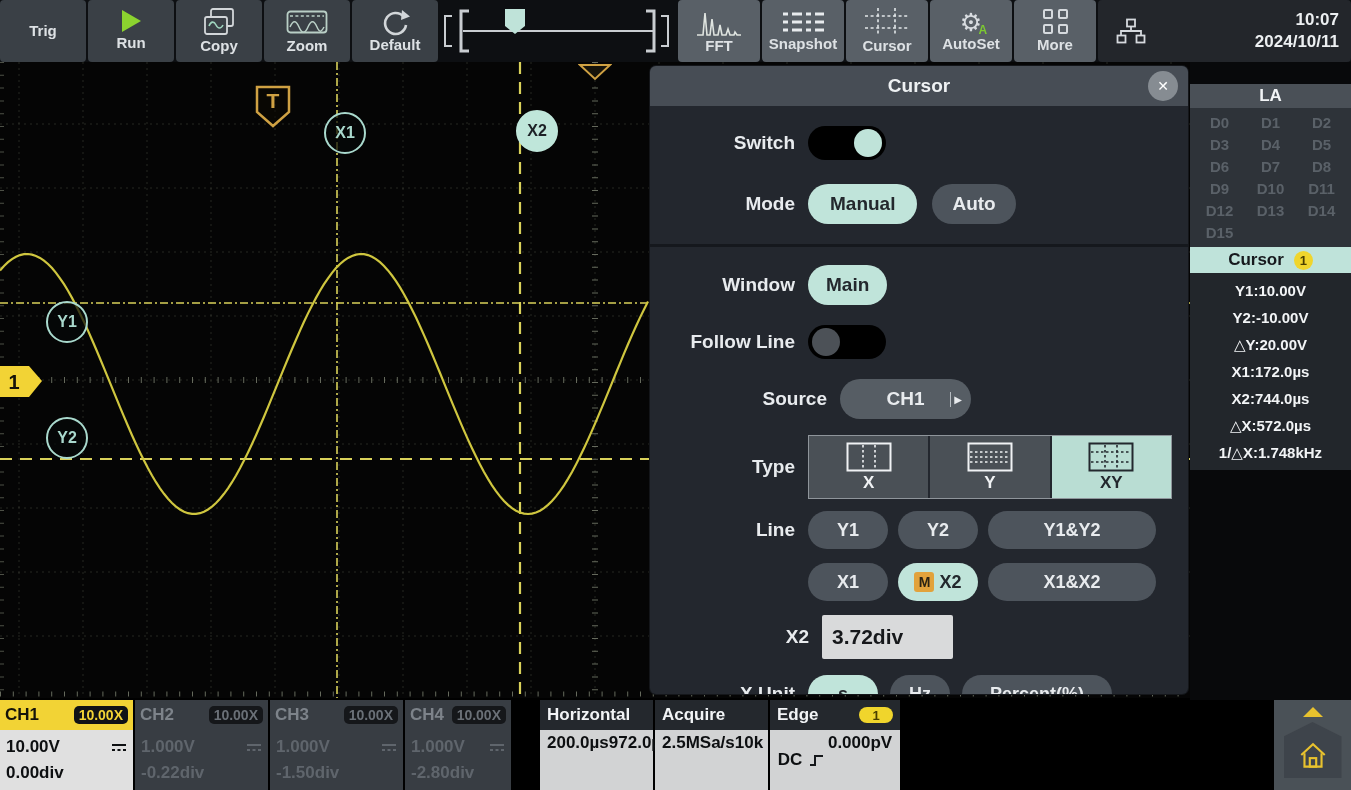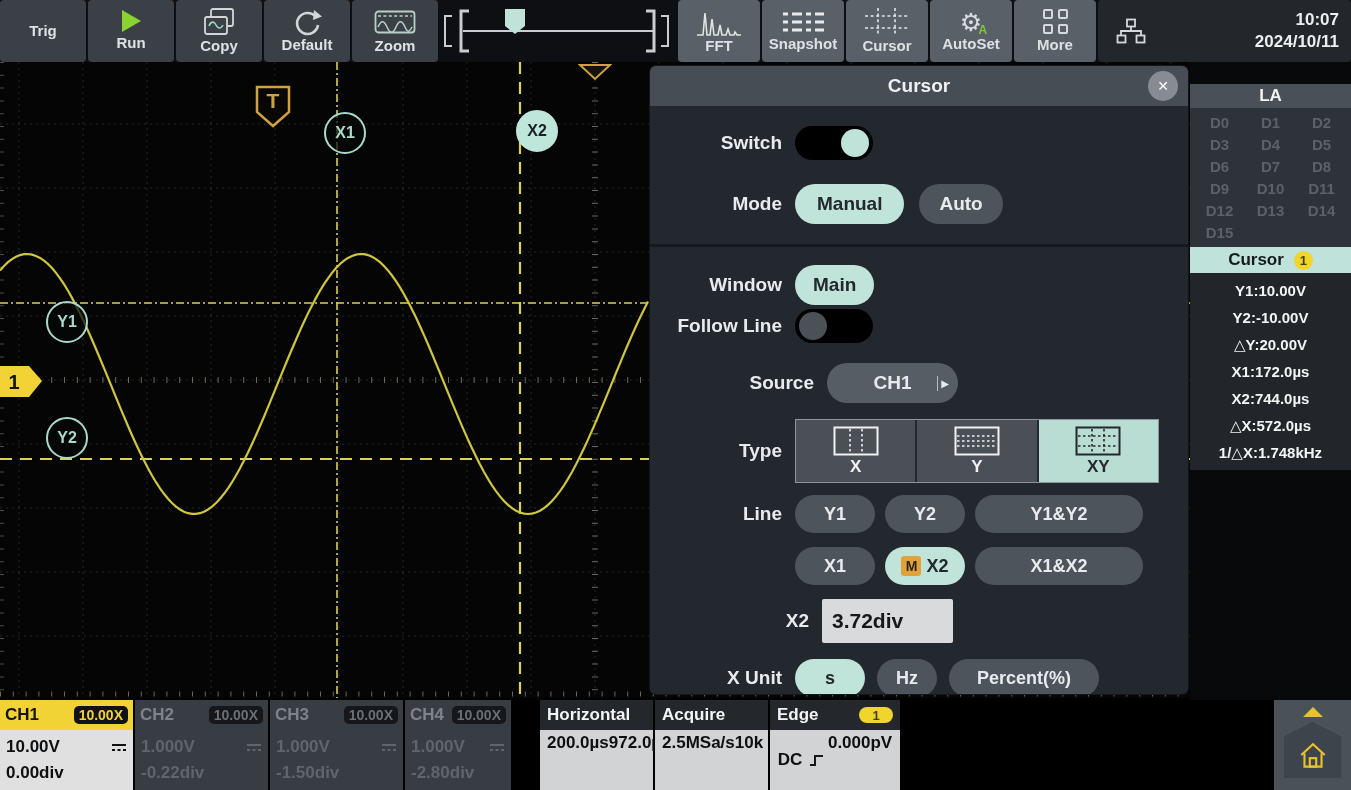--- a/index.html
+++ b/index.html
@@ -27,21 +27,21 @@
   .marker-circle.filled{background:#bfe6da;color:#1c2126;border-color:#bfe6da;}
 
   
   .dialog{position:absolute;left:650px;top:66px;width:538px;height:628px;background:#23272e;border-radius:6px;
         overflow:hidden;z-index:5;box-shadow:0 0 0 1px #14161a;}
   .dtitle{height:40px;background:#474d55;display:flex;align-items:center;justify-content:center;
         color:#eef1f3;font-size:19px;font-weight:bold;position:relative;}
   .dclose{position:absolute;right:10px;top:5px;width:30px;height:30px;border-radius:50%;background:#868c92;
         color:#fff;display:flex;align-items:center;justify-content:center;font-size:14px;font-weight:bold;cursor:pointer;}
   .drow{display:flex;align-items:center;}
-  .dlabel{width:145px;text-align:right;padding-right:13px;color:#e8ebee;font-size:19px;font-weight:bold;flex:none;box-sizing:border-box;}
+  .dlabel{width:158px;text-align:right;padding-right:13px;color:#e8ebee;font-size:19px;font-weight:bold;flex:none;box-sizing:border-box;}
   .pill{height:38px;border-radius:19px;background:#4d545c;color:#e8ebee;font-size:18px;font-weight:bold;
         display:flex;align-items:center;justify-content:center;box-sizing:border-box;flex:none;}
   .pill.sel{background:#c0e4da;color:#23282d;}
   .pill.big{height:40px;border-radius:20px;font-size:19px;}
   .toggle{width:78px;height:34px;border-radius:17px;background:#000;position:relative;flex:none;}
   .toggle .knob{position:absolute;top:3px;width:28px;height:28px;border-radius:50%;}
   .toggle.on .knob{right:4px;background:#bfe3d9;}
   .toggle.off .knob{left:4px;background:#4c5157;}
   .divider{height:3px;background:#15181d;margin-top:20px;}
   .seg{display:flex;border:1px solid #8f959b;width:362px;height:62px;flex:none;}
@@ -120,33 +120,33 @@
   </div>
   <div class="tbtn w86">
     <svg width="34" height="30" viewBox="0 0 34 30" fill="none">
       <rect x="9" y="2" width="22" height="17" rx="2" stroke="#d2d6d9" stroke-width="1.8"></rect>
       <rect x="3" y="10" width="22" height="17" rx="2" fill="#3a4046" stroke="#d2d6d9" stroke-width="1.8"></rect>
       <path d="M7,19 C9,14 12,14 14,18 S19,22 21,18" stroke="#9fd4be" stroke-width="1.6"></path>
     </svg>
     <span class="lbl">Copy</span>
   </div>
   <div class="tbtn w86">
-    <svg width="30" height="28" viewBox="0 0 30 28" fill="none">
-      <path d="M23.5,8.5 A10.5,10.5 0 1 0 26,17" stroke="#d2d6d9" stroke-width="2.6"></path>
-      <polygon points="22,2 30,8.5 21,12" fill="#d2d6d9"></polygon>
-    </svg>
-    <span class="lbl">Default</span>
-  </div>
-  <div class="tbtn w86">
     <svg width="42" height="30" viewBox="0 0 42 30" fill="none">
       <rect x="1.5" y="4.5" width="39" height="21" rx="3" stroke="#b9cfc6" stroke-width="1.8"></rect>
       <path d="M4,9 H38" stroke="#b9cfc6" stroke-width="1.3" stroke-dasharray="3 2.4"></path>
       <path d="M4,20 C7,13 10,13 13,20 S19,27 22,20 S28,13 31,20 S36,24 38,20" stroke="#b9cfc6" stroke-width="1.5"></path>
     </svg>
     <span class="lbl">Zoom</span>
+  </div>
+  <div class="tbtn w86">
+    <svg width="30" height="28" viewBox="0 0 30 28" fill="none">
+      <path d="M23.5,8.5 A10.5,10.5 0 1 0 26,17" stroke="#d2d6d9" stroke-width="2.6"></path>
+      <polygon points="22,2 30,8.5 21,12" fill="#d2d6d9"></polygon>
+    </svg>
+    <span class="lbl">Default</span>
   </div>
 
   <div class="sliderzone">
     <svg width="236" height="62" viewBox="0 0 236 62" fill="none">
       <path d="M12,16 H5 V46 H12" stroke="#c9cdd1" stroke-width="2"></path>
       <path d="M29,11 H21 V51 H29" stroke="#c9cdd1" stroke-width="3"></path>
       <line x1="23" y1="31" x2="214" y2="31" stroke="#c9cdd1" stroke-width="2"></line>
       <path d="M206,11 H214 V51 H206" stroke="#c9cdd1" stroke-width="3"></path>
       <path d="M221,16 H228 V46 H221" stroke="#c9cdd1" stroke-width="2"></path>
       <polygon points="65,9 85,9 85,26 75,34 65,26" fill="#bfe3d9"></polygon>
@@ -290,21 +290,21 @@
     <span class="pill big sel" style="padding:0 22px;">Manual</span>
     <span class="pill big" style="padding:0 20px;margin-left:15px;">Auto</span>
   </div>
 
   <div class="divider"></div>
 
   <div class="drow" style="margin-top:18px;">
     <span class="dlabel">Window</span>
     <span class="pill big sel" style="padding:8px 18px;">Main</span>
   </div>
-  <div class="drow" style="margin-top:4px;">
+  <div class="drow" style="margin-top:20px;">
     <span class="dlabel">Follow Line</span>
     <span class="toggle off">
         <span class="knob"></span>
       </span>
   </div>
   <div class="drow" style="margin-top:20px;margin-left:32px;">
     <span class="dlabel">Source</span>
     <span class="src">
       <span>CH1</span>
       <span class="arrow">

